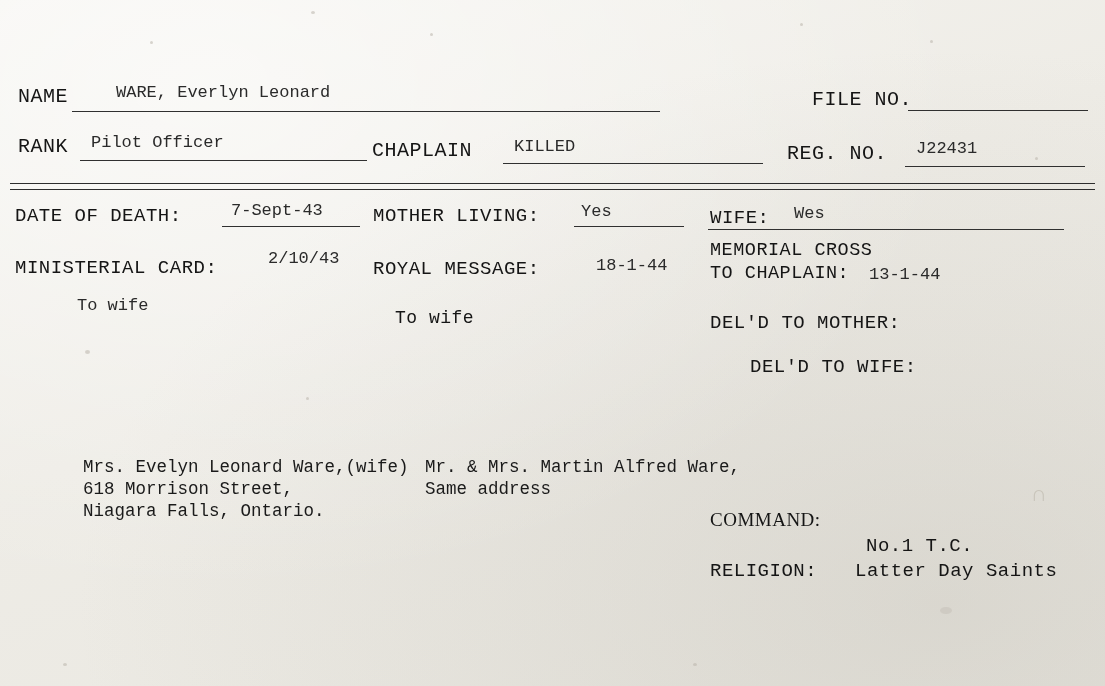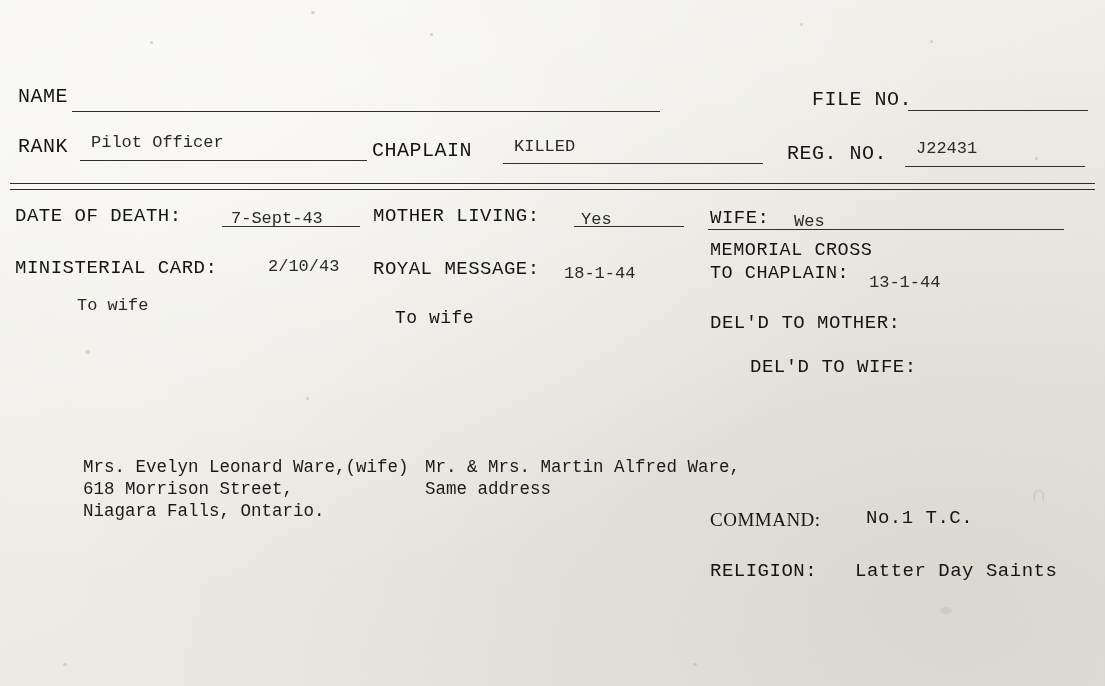--- a/index.html
+++ b/index.html
@@ -47,21 +47,21 @@
     white-space: nowrap;
   }
 
   
   .abs { position: absolute; }
 
   .hdr-label { font-size: 20px; }
   .hdr-value { font-size: 17px; }
 
   .sec-label { font-size: 19px; }
-  .sec-value { font-size: 17px; margin-top: 8px; }
+  .sec-value { font-size: 17px; }
 
   .addr {
     font-size: 17.5px;
     line-height: 22px;
     white-space: pre;
   }
 
   .dbl-rule-top, .dbl-rule-bot {
     position: absolute;
     left: 8px;
@@ -97,20 +97,21 @@
   <div class="speck" style="left:930px;top:40px;width:3px;height:3px;"></div>
   <div class="speck" style="left:306px;top:397px;width:3px;height:3px;"></div>
   <div class="speck" style="left:85px;top:350px;width:5px;height:4px;"></div>
   <div class="speck" style="left:63px;top:663px;width:4px;height:3px;"></div>
   <div class="speck" style="left:693px;top:663px;width:4px;height:3px;"></div>
   <div class="speck" style="left:1035px;top:157px;width:3px;height:3px;"></div>
   <div class="speck" style="left:940px;top:607px;width:12px;height:7px;opacity:.35;"></div>
   <div class="mark" style="left:1032px;top:483px;font-size:22px;color:#c9c5bb;">∩</div>
 
   <div class="abs lbl hdr-label" style="left:18px;top:85px;">NAME</div>
+  <div class="abs typed hdr-value" style="left:116px;top:83px;">WARE, Everlyn Leonard</div>
   <div class="underline" style="left:72px;top:111px;width:588px;"></div>
 
   <div class="abs lbl hdr-label" style="left:812px;top:88px;">FILE NO.</div>
   <div class="abs typed hdr-value" style="left:916px;top:86px;"></div>
   <div class="underline" style="left:908px;top:110px;width:180px;"></div>
 
   <div class="abs lbl hdr-label" style="left:18px;top:135px;">RANK</div>
   <div class="abs typed hdr-value" style="left:91px;top:133px;">Pilot Officer</div>
   <div class="underline" style="left:80px;top:160px;width:287px;"></div>
 
@@ -136,21 +137,21 @@
   <div class="abs lbl sec-label" style="left:710px;top:207px;">WIFE:</div>
   <div class="abs typed sec-value" style="left:794px;top:204px;">Wes</div>
   <div class="underline" style="left:708px;top:229px;width:356px;"></div>
 
   <div class="abs lbl sec-label" style="left:15px;top:257px;">MINISTERIAL CARD:</div>
   <div class="abs typed sec-value" style="left:268px;top:249px;">2/10/43</div>
 
   <div class="abs typed" style="left:77px;top:296px;font-size:17px;">To wife</div>
 
   <div class="abs lbl sec-label" style="left:373px;top:258px;">ROYAL MESSAGE:</div>
-  <div class="abs typed sec-value" style="left:564px;top:256px;">18-1-44</div>
+  <div class="abs typed sec-value" style="left:596px;top:256px;">18-1-44</div>
 
   <div class="abs lbl" style="left:395px;top:308px;font-size:18px;">To wife</div>
 
   <div class="abs lbl" style="left:710px;top:240px;font-size:18.5px;">MEMORIAL CROSS</div>
   <div class="abs lbl" style="left:710px;top:263px;font-size:18.5px;">TO CHAPLAIN:</div>
   <div class="abs typed sec-value" style="left:869px;top:265px;text-align:center;">13-1-44</div>
 
   <div class="abs lbl sec-label" style="left:710px;top:312px;">DEL'D TO MOTHER:</div>
   <div class="abs typed sec-value" style="left:940px;top:312px;"></div>
 
@@ -158,17 +159,17 @@
   <div class="abs typed sec-value" style="left:925px;top:356px;"></div>
 
   <div class="abs addr" style="left:53px;top:456px;margin-left:30px;">Mrs. Evelyn Leonard Ware,(wife)
 618 Morrison Street,
 Niagara Falls, Ontario.</div>
 
   <div class="abs addr" style="left:425px;top:456px;">Mr. &amp; Mrs. Martin Alfred Ware,
 Same address</div>
 
   <div class="abs lbl sec-label" style="left:710px;top:509px;font-family:Liberation Serif, serif;">COMMAND:</div>
-  <div class="abs lbl sec-label" style="left:866px;top:507px;">No.1 T.C.</div>
+  <div class="abs lbl sec-label" style="left:866px;top:535px;">No.1 T.C.</div>
 
   <div class="abs lbl sec-label" style="left:710px;top:560px;">RELIGION:</div>
   <div class="abs lbl sec-label" style="left:855px;top:560px;">Latter Day Saints</div>
 </div>
 
 </body></html>

